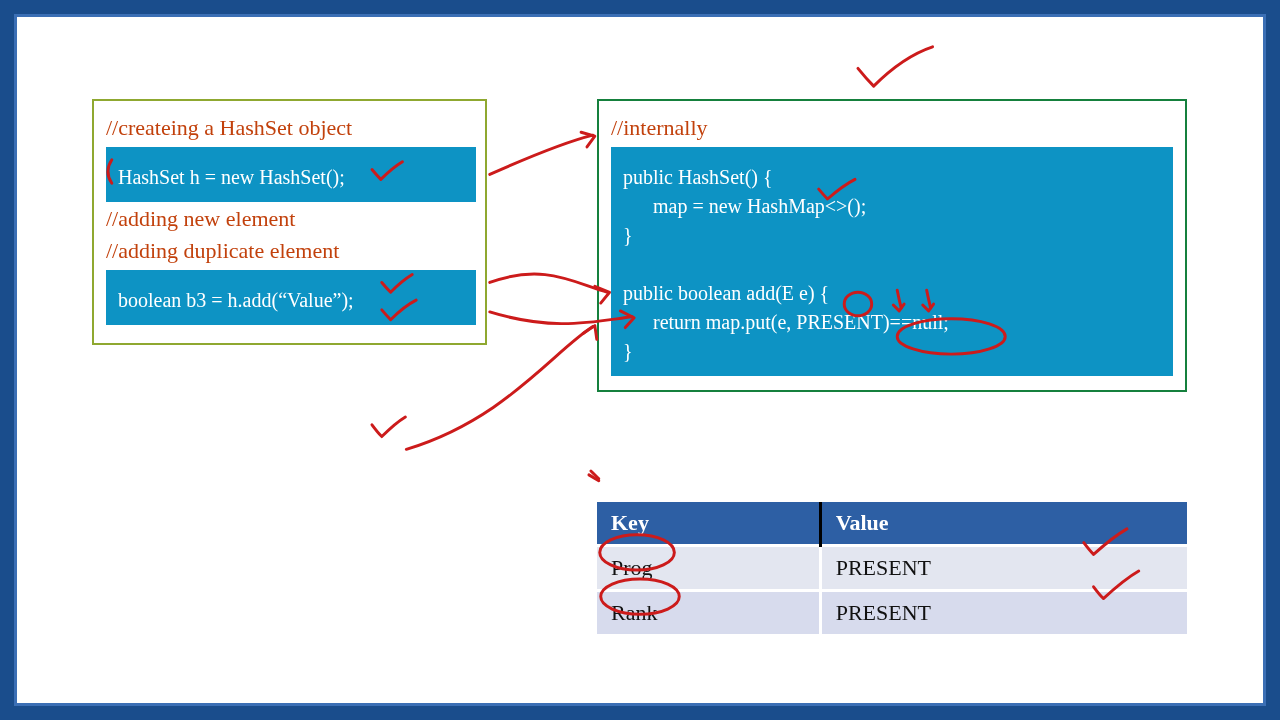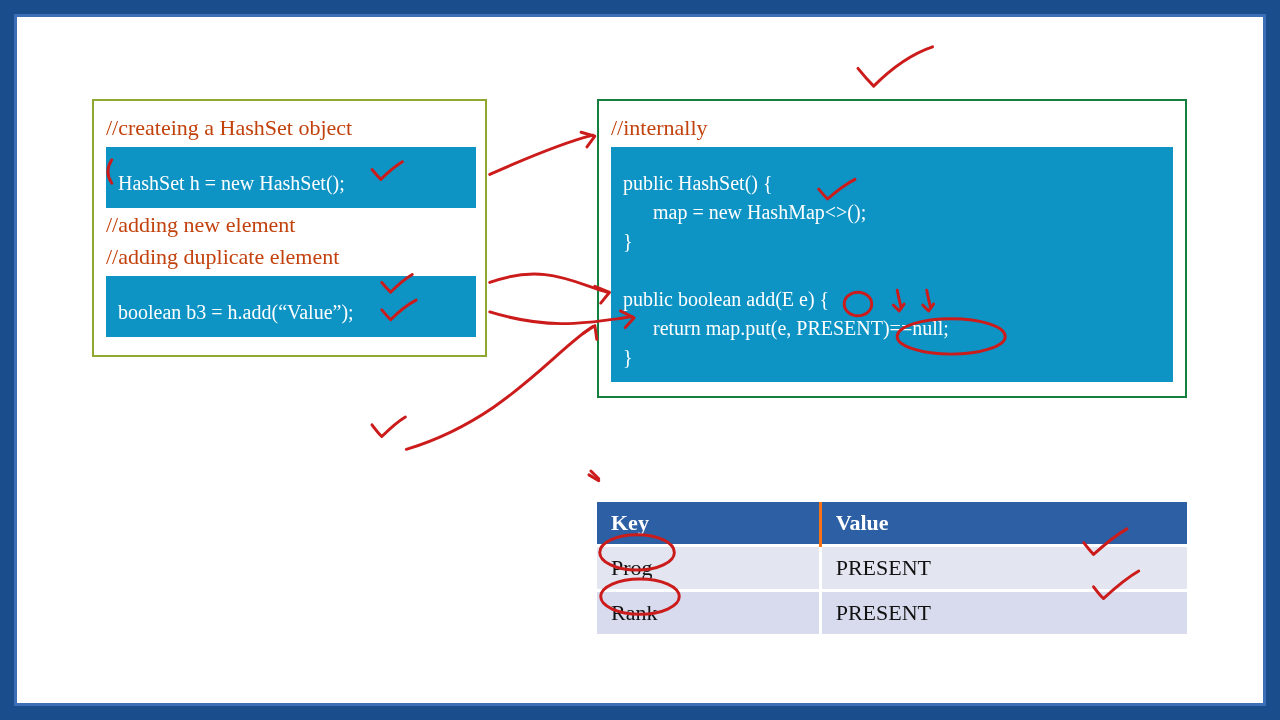--- a/index.html
+++ b/index.html
@@ -45,21 +45,21 @@
     color: #c2410c;
     font-size: 22px;
     margin-bottom: 6px;
     margin-top: 4px;
   }
   .comment.mt { }
   .codeblock {
     background: #0d93c4;
     color: white;
     font-size: 20px;
-    padding: 22px 12px 10px 12px;
+    padding: 16px 12px 10px 12px;
     line-height: 1.45;
     white-space: pre;
     font-family: Georgia, 'Times New Roman', serif;
   }
   .codeblock.narrow { width: 370px; }
 
   .table-wrap {
     position: absolute;
     left: 560px;
     top: 465px;
@@ -69,21 +69,21 @@
     width: 100%;
     border-collapse: collapse;
     font-size: 22px;
   }
   .tbl th {
     background: #2d5fa4;
     color: white;
     text-align: left;
     padding: 8px 14px;
     font-weight: bold;
-    border-right: 3px solid #f97316;
+    border-right: 3px solid #000000;
   }
   .tbl th:last-child { border-right: none; margin-left: 24px; }
   .tbl td {
     background: #e3e6f0;
     color: #111;
     padding: 8px 14px;
     border-right: 3px solid white;
     border-top: 3px solid white;
   }
   .tbl td:last-child { border-right: none; margin-left: 32px; }

